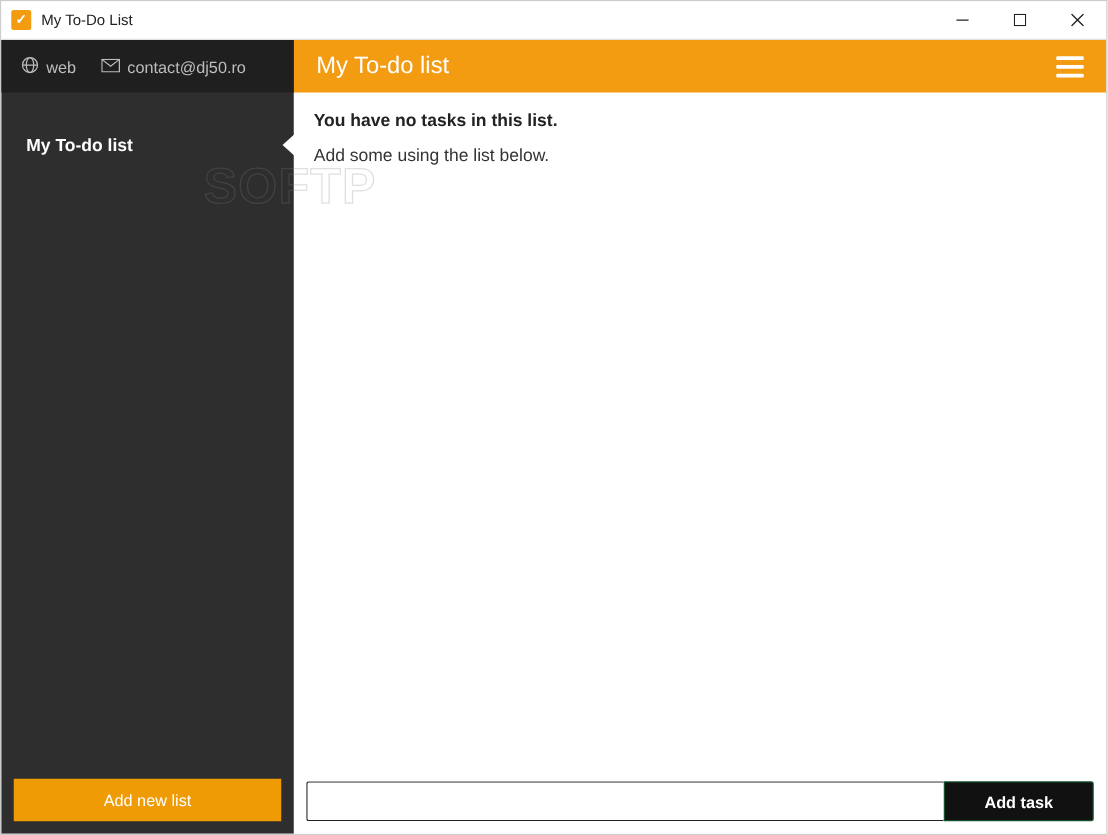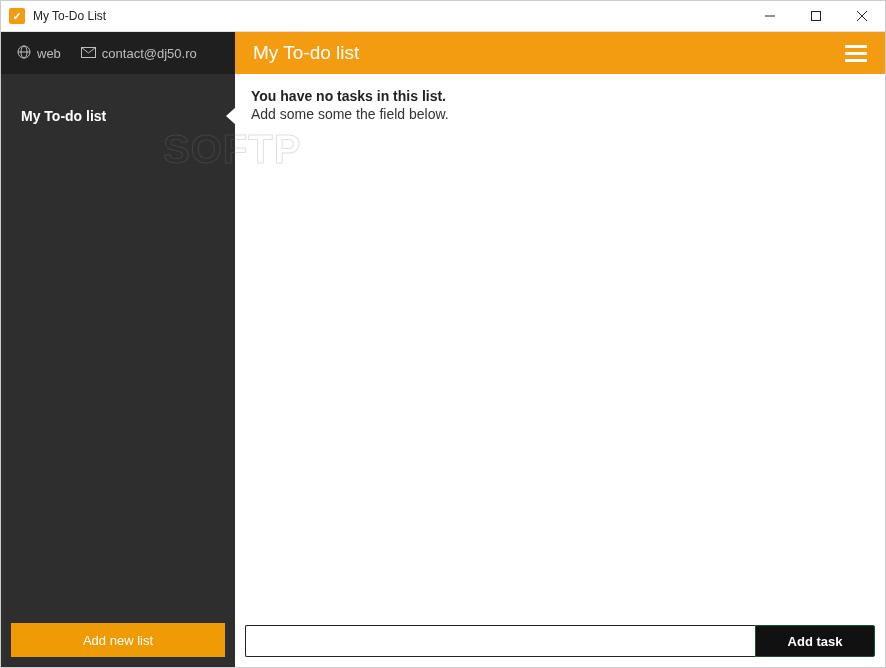--- a/index.html
+++ b/index.html
@@ -168,21 +168,21 @@
       border-radius: 1px;
     }
     .main-body {
       flex: 1;
       padding: 14px 16px;
       color: #222;
       font-size: 14px;
     }
     .empty-title {
       font-weight: 700;
-      margin-bottom: 2px;
+      margin-bottom: 12px;
     }
     .empty-sub {
       font-weight: 400;
       color: #333;
     }
     .main-footer {
       display: flex;
       padding: 8px 10px 10px 10px;
       gap: 0;
       align-items: stretch;
@@ -274,20 +274,20 @@
     <div class="main-header">
       <div class="main-title">My To-do list</div>
       <div class="hamburger">
         <span></span>
           <span></span>
           <span></span>
       </div>
     </div>
     <div class="main-body">
       <div class="empty-title">You have no tasks in this list.</div>
-      <div class="empty-sub">Add some some the field below.</div>
+      <div class="empty-sub">Add some using the list below.</div>
     </div>
     <div class="main-footer">
       <input class="task-input" type="text" value="" style="">
       <button class="add-task-btn">Add task</button>
     </div>
   </div>
 </div>
 
 </body></html>

